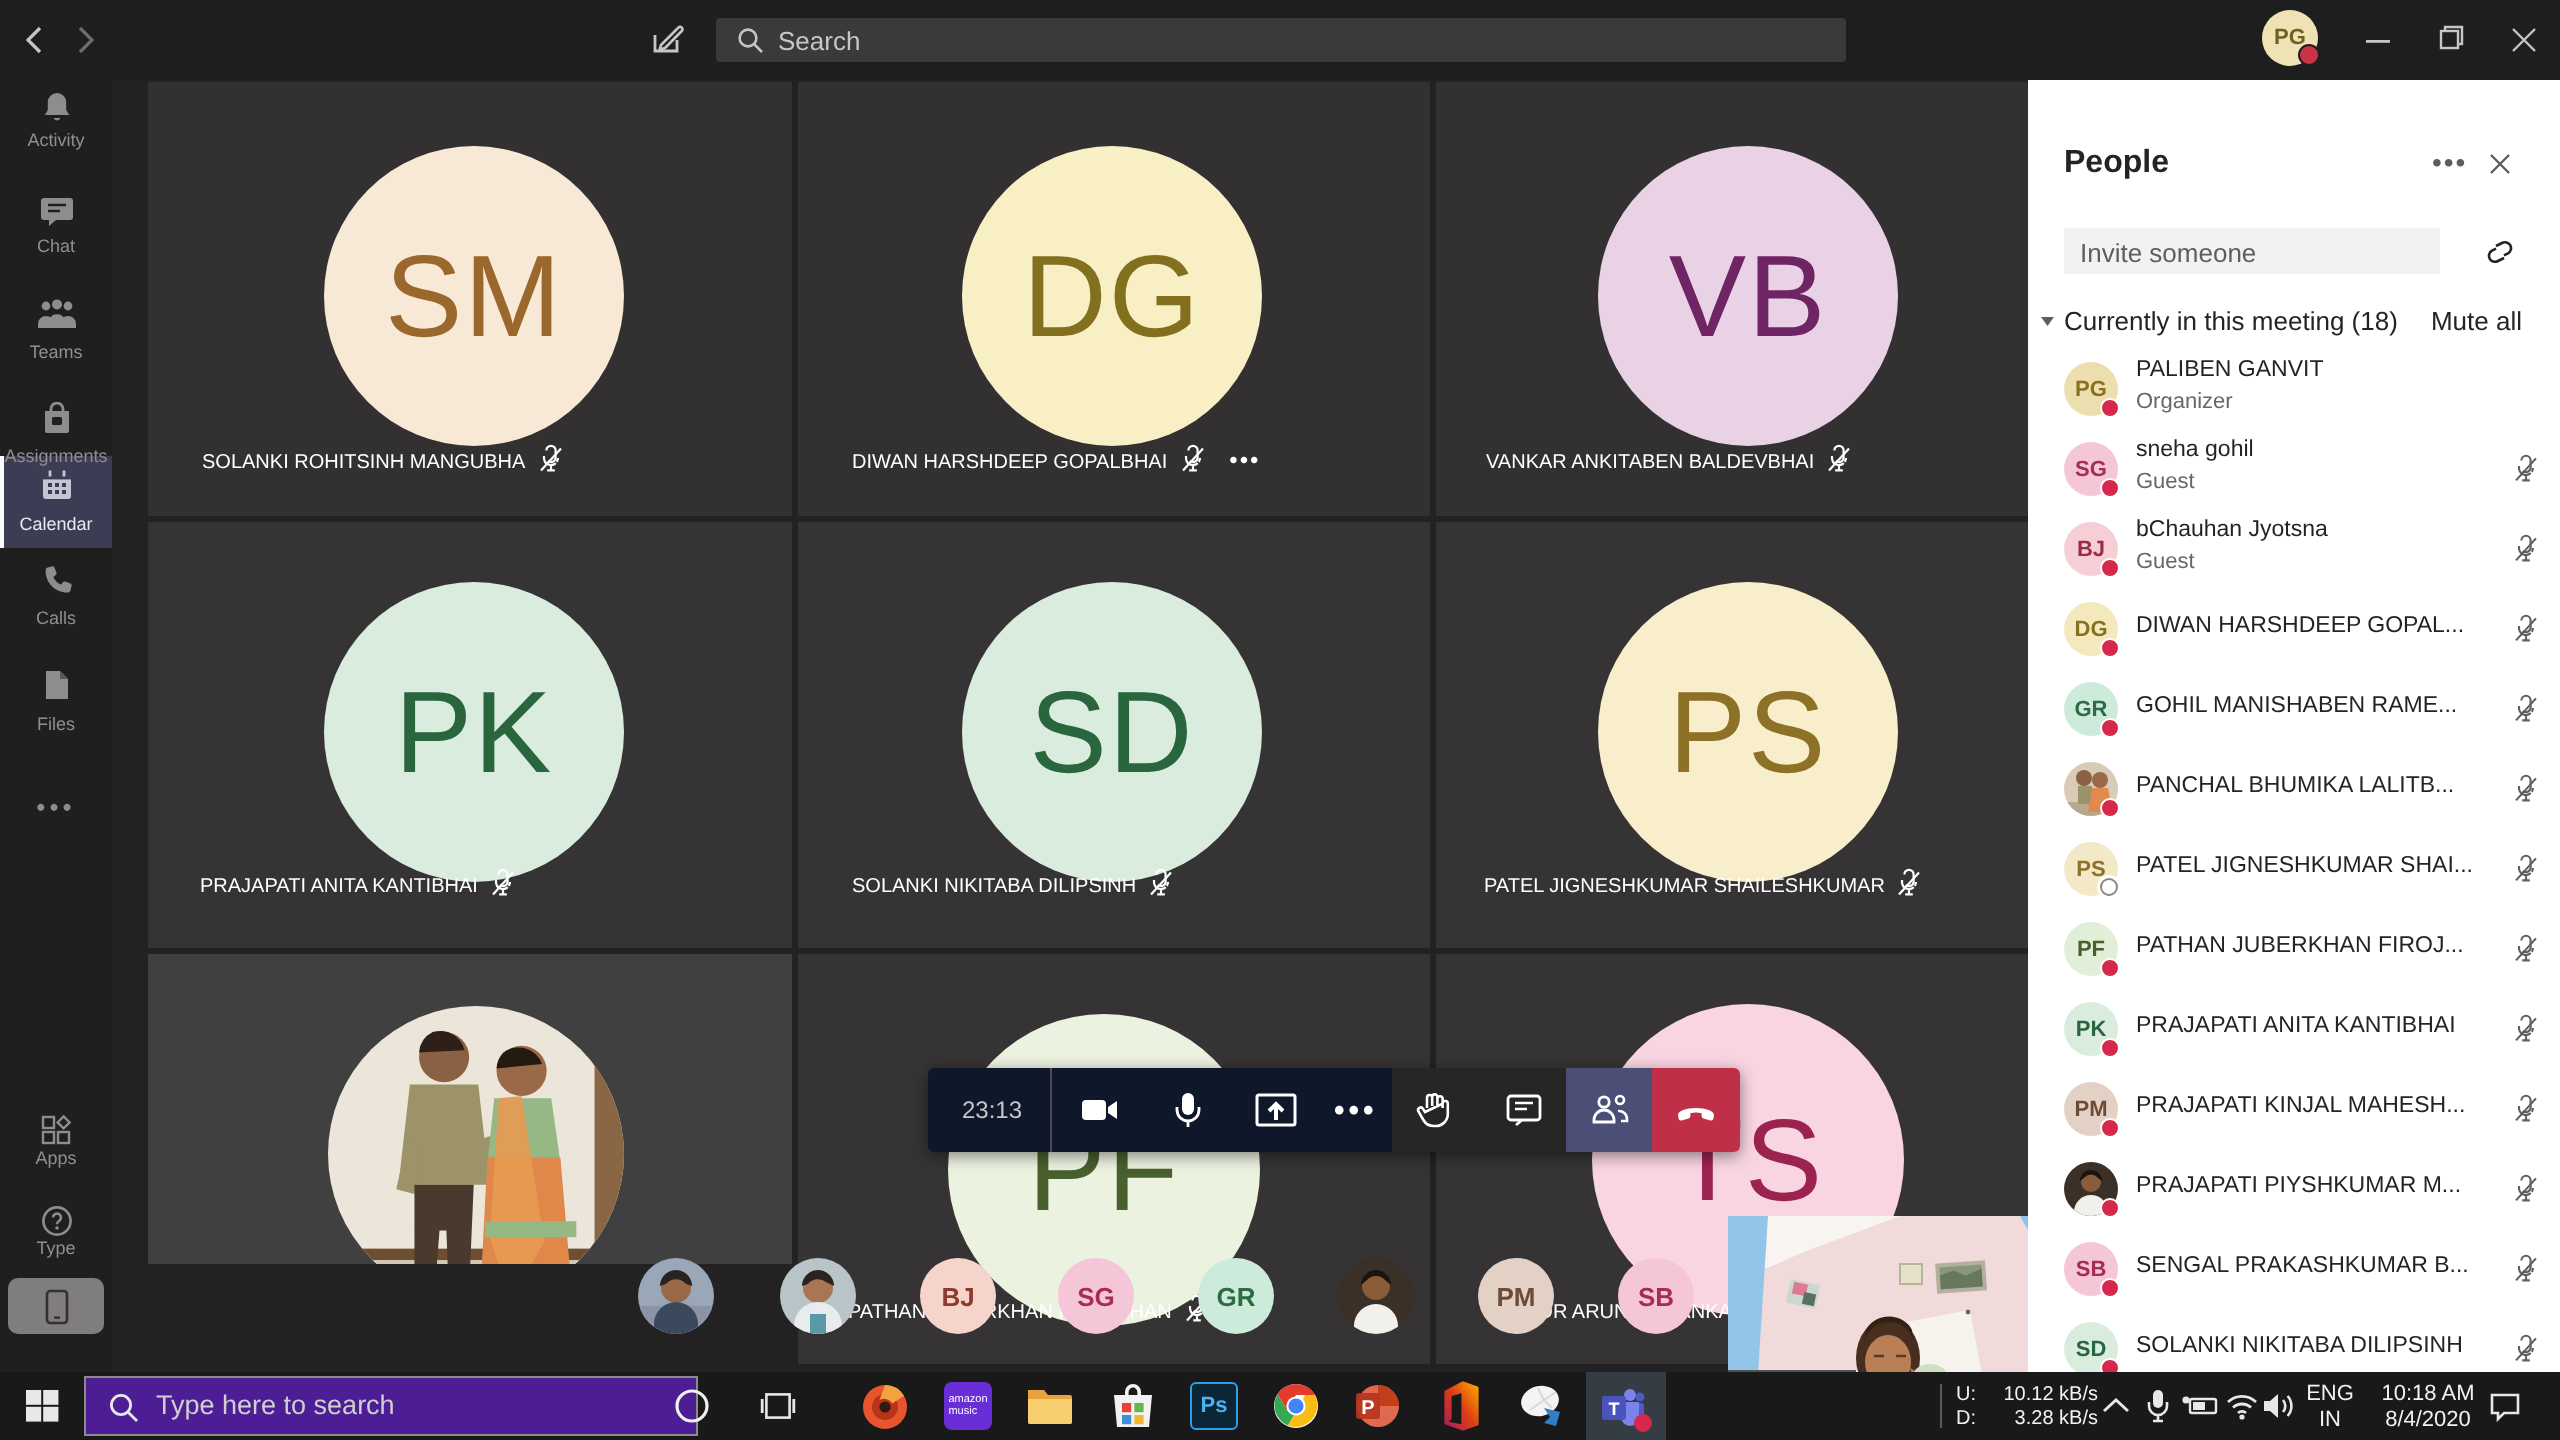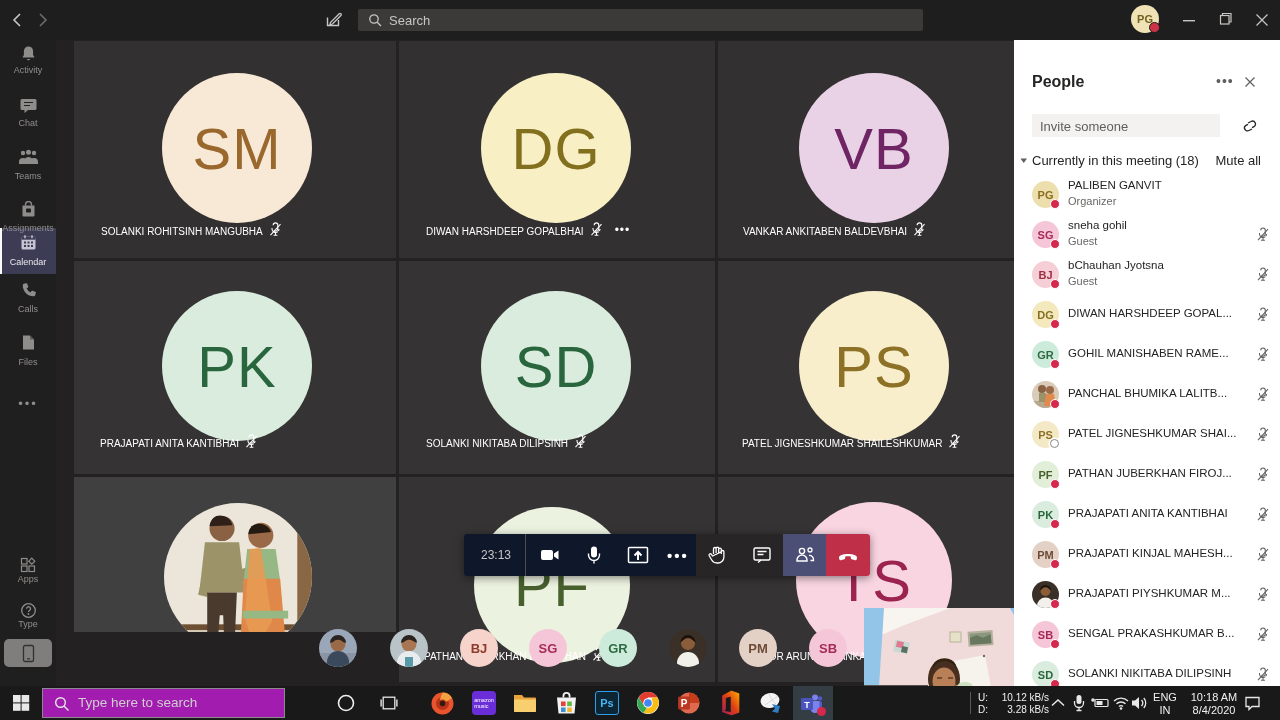--- a/index.html
+++ b/index.html
@@ -529,21 +529,21 @@
 
 <div id="taskbar" class="abs">
 
   <svg class="abs" style="left:13px;top:9px" width="17" height="16" viewBox="0 0 17 16">
     <rect x="0" y="0" width="7.6" height="7.4" fill="#e8e8e8"></rect>
       <rect x="8.6" y="0" width="7.6" height="7.4" fill="#e8e8e8"></rect>
     <rect x="0" y="8.4" width="7.6" height="7.4" fill="#e8e8e8"></rect>
       <rect x="8.6" y="8.4" width="7.6" height="7.4" fill="#e8e8e8"></rect>
   </svg>
 
-  <div class="abs" style="left:42px;top:2px;width:243px;height:30px;background:#a21caf;border:1px solid #8a8a8a;">
+  <div class="abs" style="left:42px;top:2px;width:307px;height:30px;background:#4c1d95;border:1px solid #8a8a8a;">
     <svg class="abs" style="left:11px;top:7px" width="16" height="16" viewBox="0 0 16 16">
       <circle cx="6.5" cy="6.5" r="4.8" stroke="#e8e8e8" stroke-width="1.4" fill="none"></circle>
       <path d="M10.2 10.2 L14.5 14.5" stroke="#e8e8e8" stroke-width="1.4"></path>
     </svg>
     <span class="abs" style="left:35px;top:6px;font-size:13.5px;color:#cfcfcf;">Type here to search</span>
   </div>
 
   <svg class="abs" style="left:336px;top:7px" width="20" height="20" viewBox="0 0 20 20">
       <circle cx="10" cy="10" r="7.5" stroke="#f0f0f0" stroke-width="1.6" fill="none"></circle>
     </svg>

